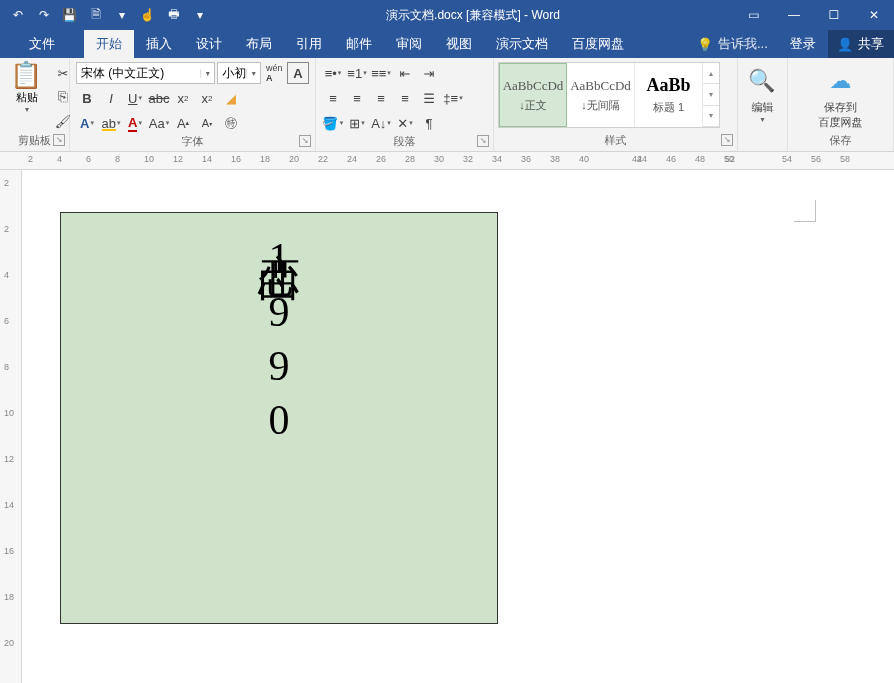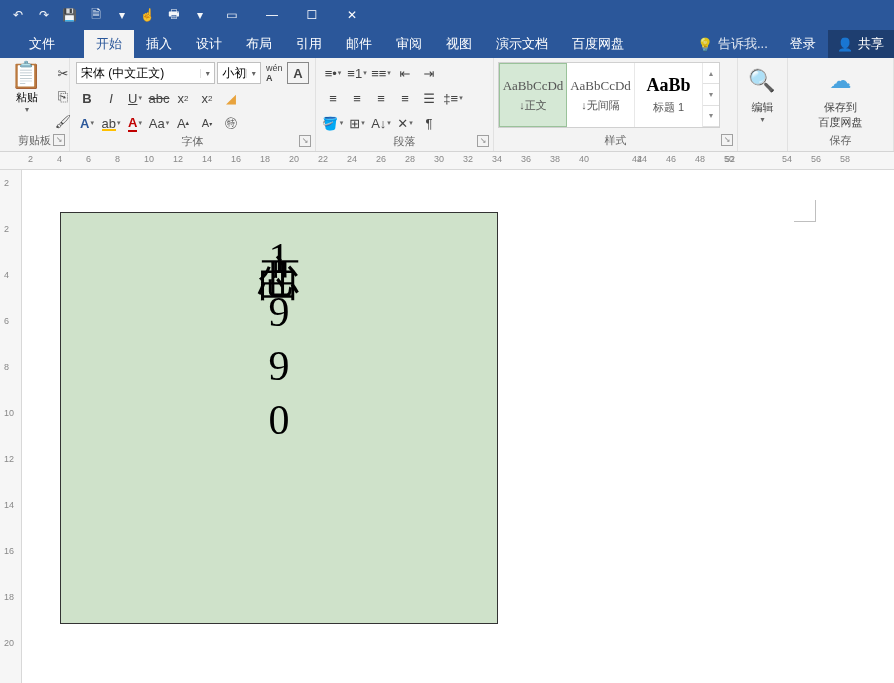--- a/index.html
+++ b/index.html
@@ -88,20 +88,21 @@
   <div class="qat">
     <div class="btn">↶</div>
     <div class="btn">↷</div>
     <div class="btn">💾</div>
     <div class="btn">🗎</div>
     <div class="btn">▾</div>
     <div class="btn">☝</div>
     <div class="btn">🖶</div>
     <div class="btn">▾</div>
   </div>
+  <div class="title">演示文档.docx [兼容模式] - Word</div>
   <div class="wincontrols">
     <div class="btn">▭</div>
     <div class="btn">—</div>
     <div class="btn">☐</div>
     <div class="btn">✕</div>
   </div>
 </div>
 
 <div class="tabs">
   <div class="tab file">文件</div>

